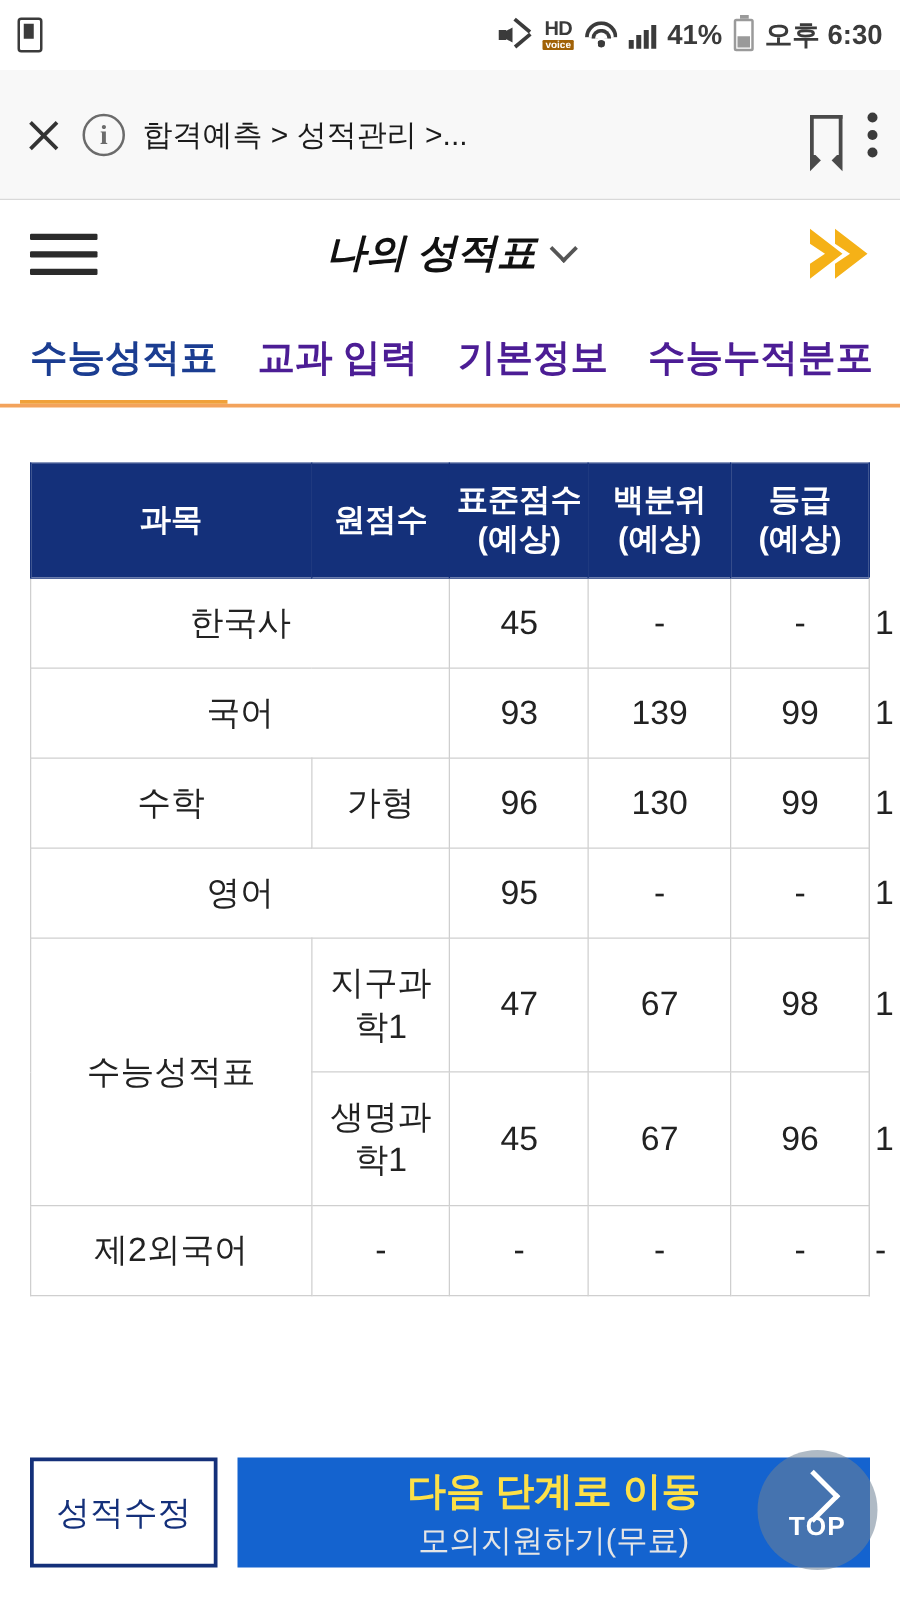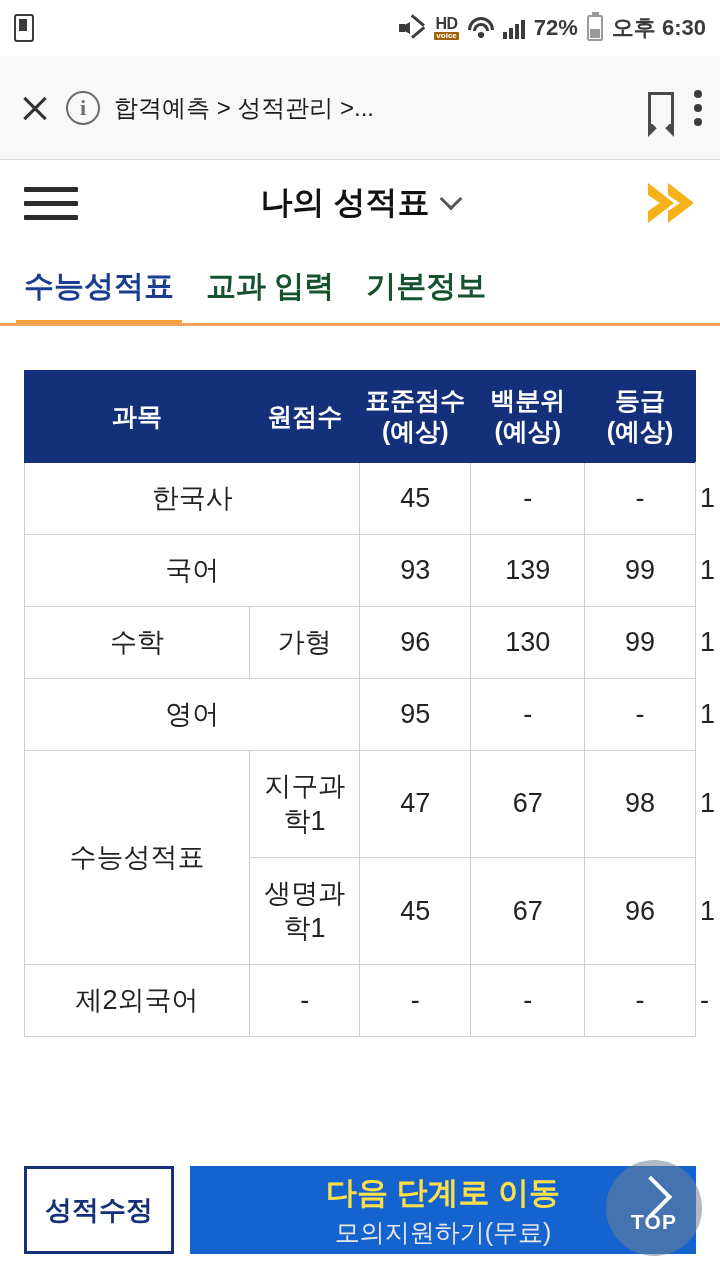--- a/index.html
+++ b/index.html
@@ -116,39 +116,39 @@
 
   
   .appbar {
     height: 86px; display: flex; align-items: center; padding: 0 24px; position: relative;
     background: #fff;
   }
   .hamburger { width: 54px; display: flex; flex-direction: column; gap: 9px; }
   .hamburger i { height: 5px; background: #2b2b2b; border-radius: 1px; display: block; }
   .app-title-wrap {
     position: absolute; left: 0; right: 0; display: flex; align-items: center;
-    justify-content: center; gap: 14px; pointer-events: none;
+    justify-content: center; gap: 14px; pointer-events: none; font-style: italic;
   }
   .app-title { font-size: 32px; font-weight: bold; color: #111; }
   .chev-down {
     width: 16px; height: 16px; border-right: 3px solid #555; border-bottom: 3px solid #555;
     transform: rotate(45deg); margin-top: -8px;
   }
   .next-arrow {
     margin-left: auto; width: 52px; height: 44px; position: relative;
   }
   .next-arrow svg { display:block; }
 
   
   .tabs {
     display: flex; align-items: flex-end; height: 80px; padding: 0 8px;
     border-bottom: 3px solid #f3a35c; position: relative; overflow: hidden;
   }
   .tab {
-    font-size: 30px; font-weight: bold; color: #14532d; padding: 0 16px 16px 16px;
+    font-size: 30px; font-weight: bold; color: #4c1d95; padding: 0 16px 16px 16px;
     white-space: nowrap; position: relative;
   }
   .tab.active { color: #1b3d91; }
   .tab.active::after {
     content:""; position:absolute; left: 8px; right: 8px; bottom: -3px; height: 6px;
     background: #f0a13a;
   }
 
   
   .content { padding: 44px 24px 0 24px; }
@@ -169,21 +169,21 @@
   .col-pct  { width: 17%; }
   .col-grade{ width: 16.5%; }
 
   
   .bottom-bar {
     position: absolute; left: 0; right: 0; bottom: 0; height: 124px;
     display: flex; padding: 10px 24px 26px 24px; gap: 16px; background: #fff;
   }
   .btn-edit {
     width: 150px; border: 3px solid #14307a; color: #14307a; background: #fff;
-    font-size: 27px; font-weight: bold; display: flex; align-items: center;
+    font-size: 27px; font-weight: normal; display: flex; align-items: center;
     justify-content: center;
   }
   .btn-next {
     flex: 1; background: #1463cf; display: flex; flex-direction: column;
     align-items: center; justify-content: center; gap: 2px;
   }
   .btn-next .l1 { color: #fde047; font-size: 31px; font-weight: bold; }
   .btn-next .l2 { color: #e5e5e5; font-size: 25px; }
   .top-fab {
     position: absolute; right: 18px; bottom: 24px; width: 96px; height: 96px;
@@ -221,21 +221,21 @@
         <span class="w1"></span>
           <span class="w2"></span>
           <span class="dot"></span>
       </div>
       <div class="signal">
         <i></i>
           <i></i>
           <i></i>
           <i></i>
       </div>
-      <div class="batt-pct">72%</div>
+      <div class="batt-pct">41%</div>
       <div class="batt"></div>
       <div class="clock">오후 6:30</div>
     </div>
   </div>
 
   <div class="chrome">
     <div class="close-x"></div>
     <div class="info-icon">i</div>
     <div class="url-block">
       <div class="url-title">합격예측 &gt; 성적관리 &gt;...</div>
@@ -263,20 +263,21 @@
         <polygon points="4,2 30,22 4,42 4,30 16,22 4,14" fill="#f5b117"></polygon>
         <polygon points="24,2 50,22 24,42 24,30 36,22 24,14" fill="#f5b117"></polygon>
       </svg>
     </div>
   </div>
 
   <div class="tabs">
     <div class="tab active">수능성적표</div>
     <div class="tab">교과 입력</div>
     <div class="tab">기본정보</div>
+    <div class="tab">수능누적분포</div>
   </div>
 
   <div class="content">
     <table class="score">
       <colgroup>
         <col class="col-subj">
           <col class="col-raw">
           <col class="col-std">
           <col class="col-pct">
           <col class="col-grade">

